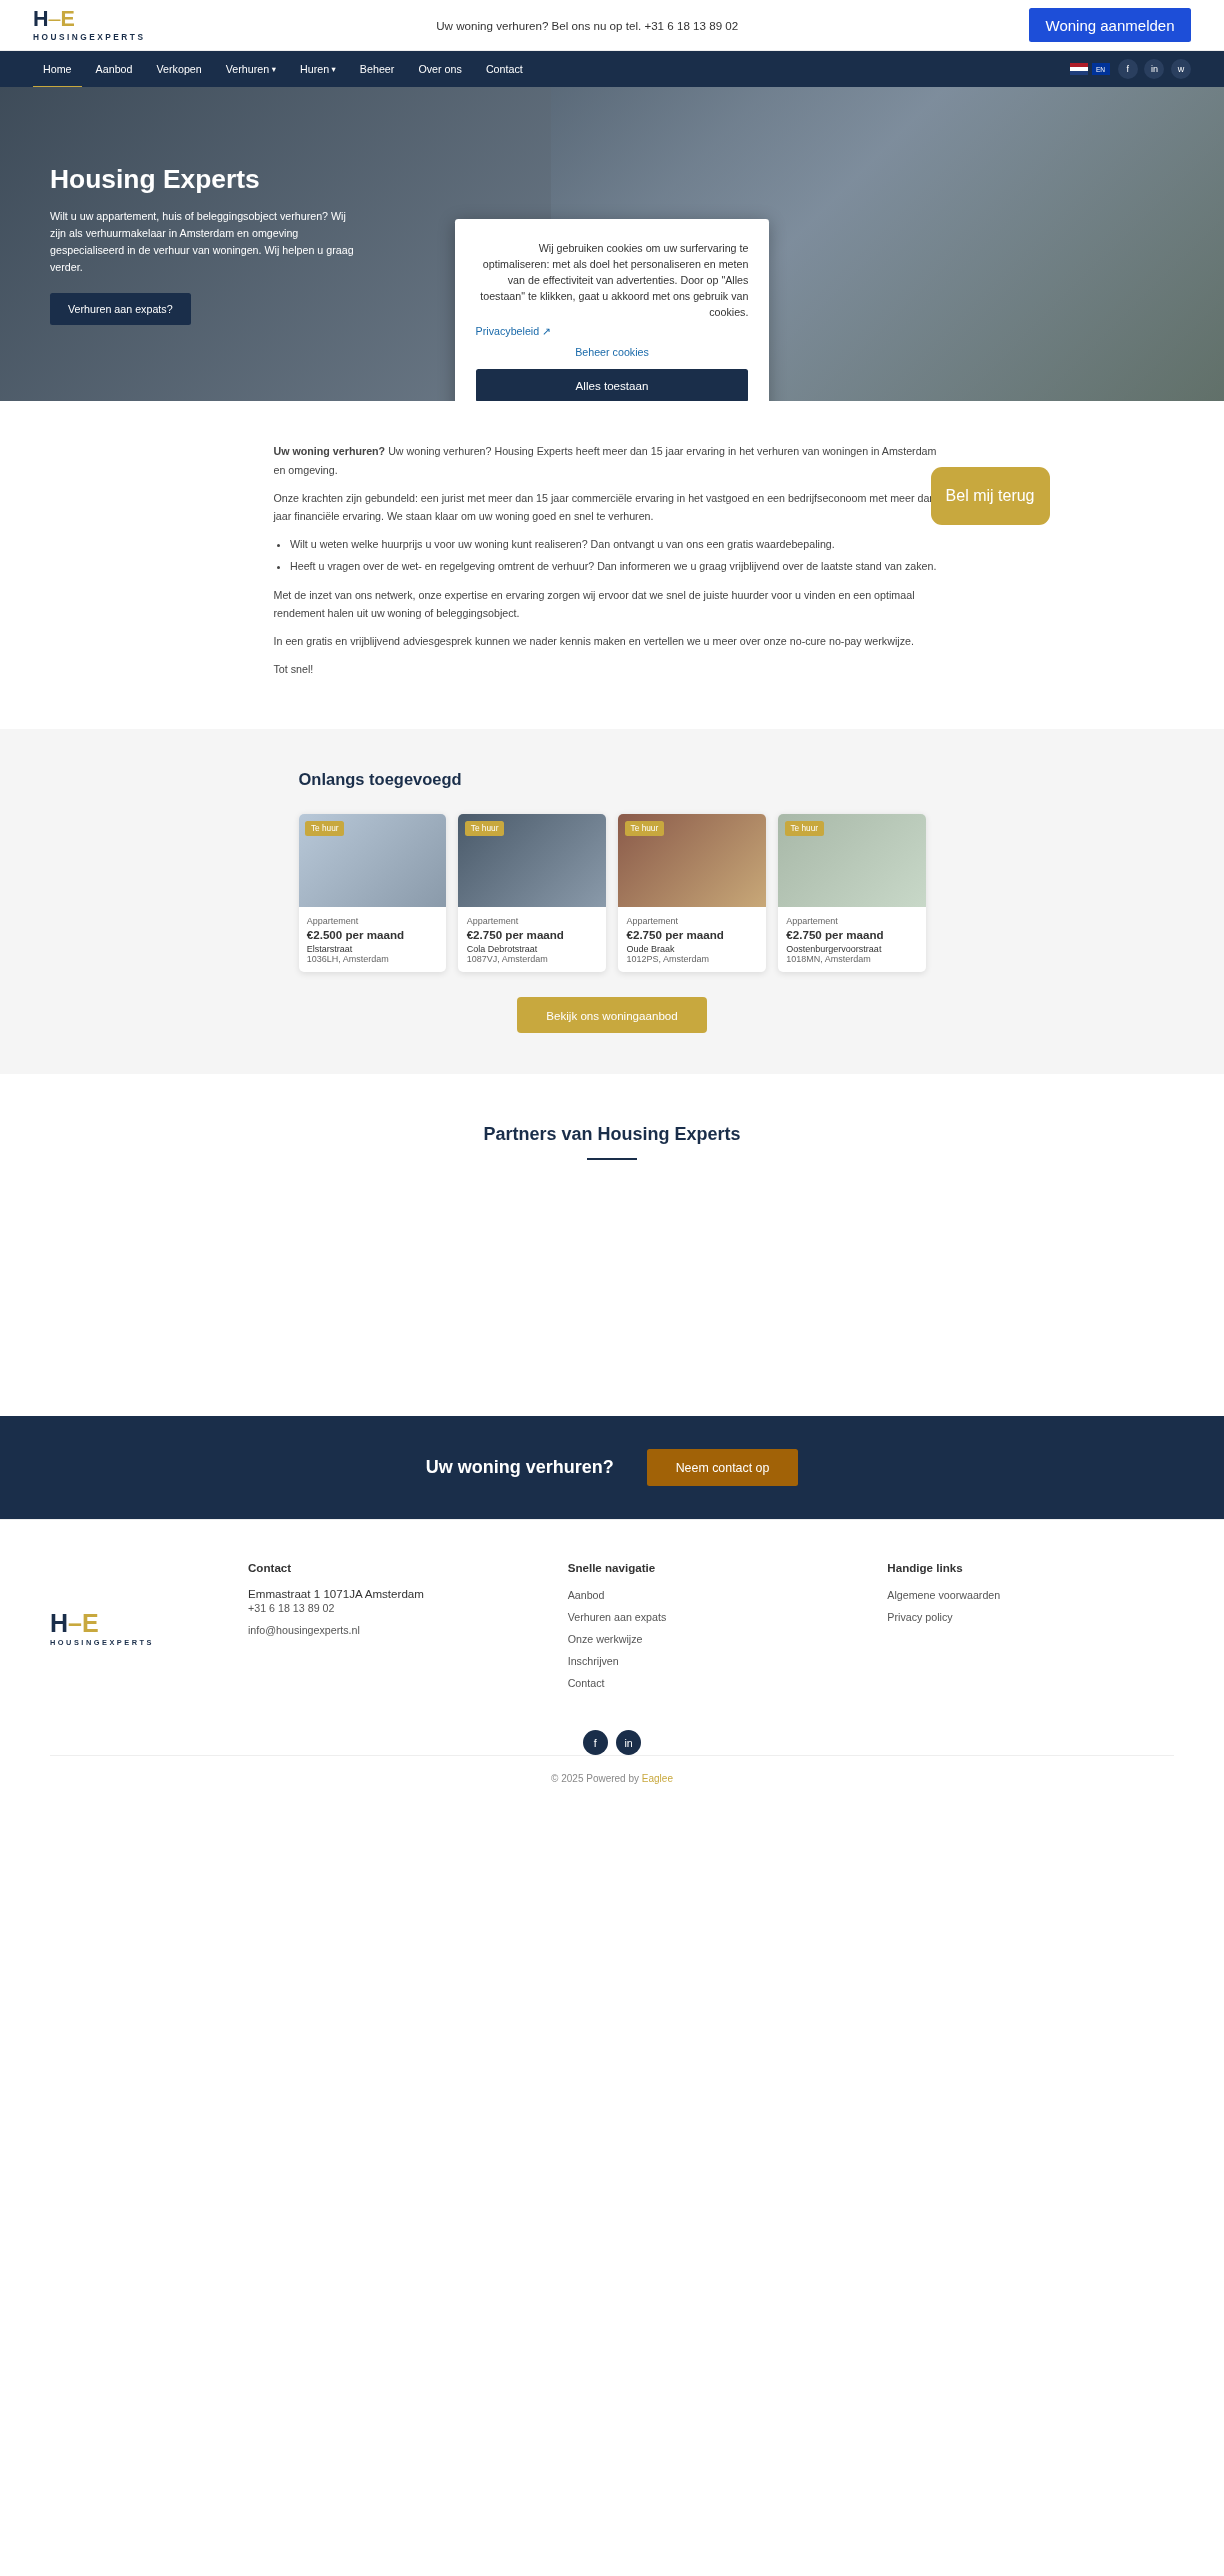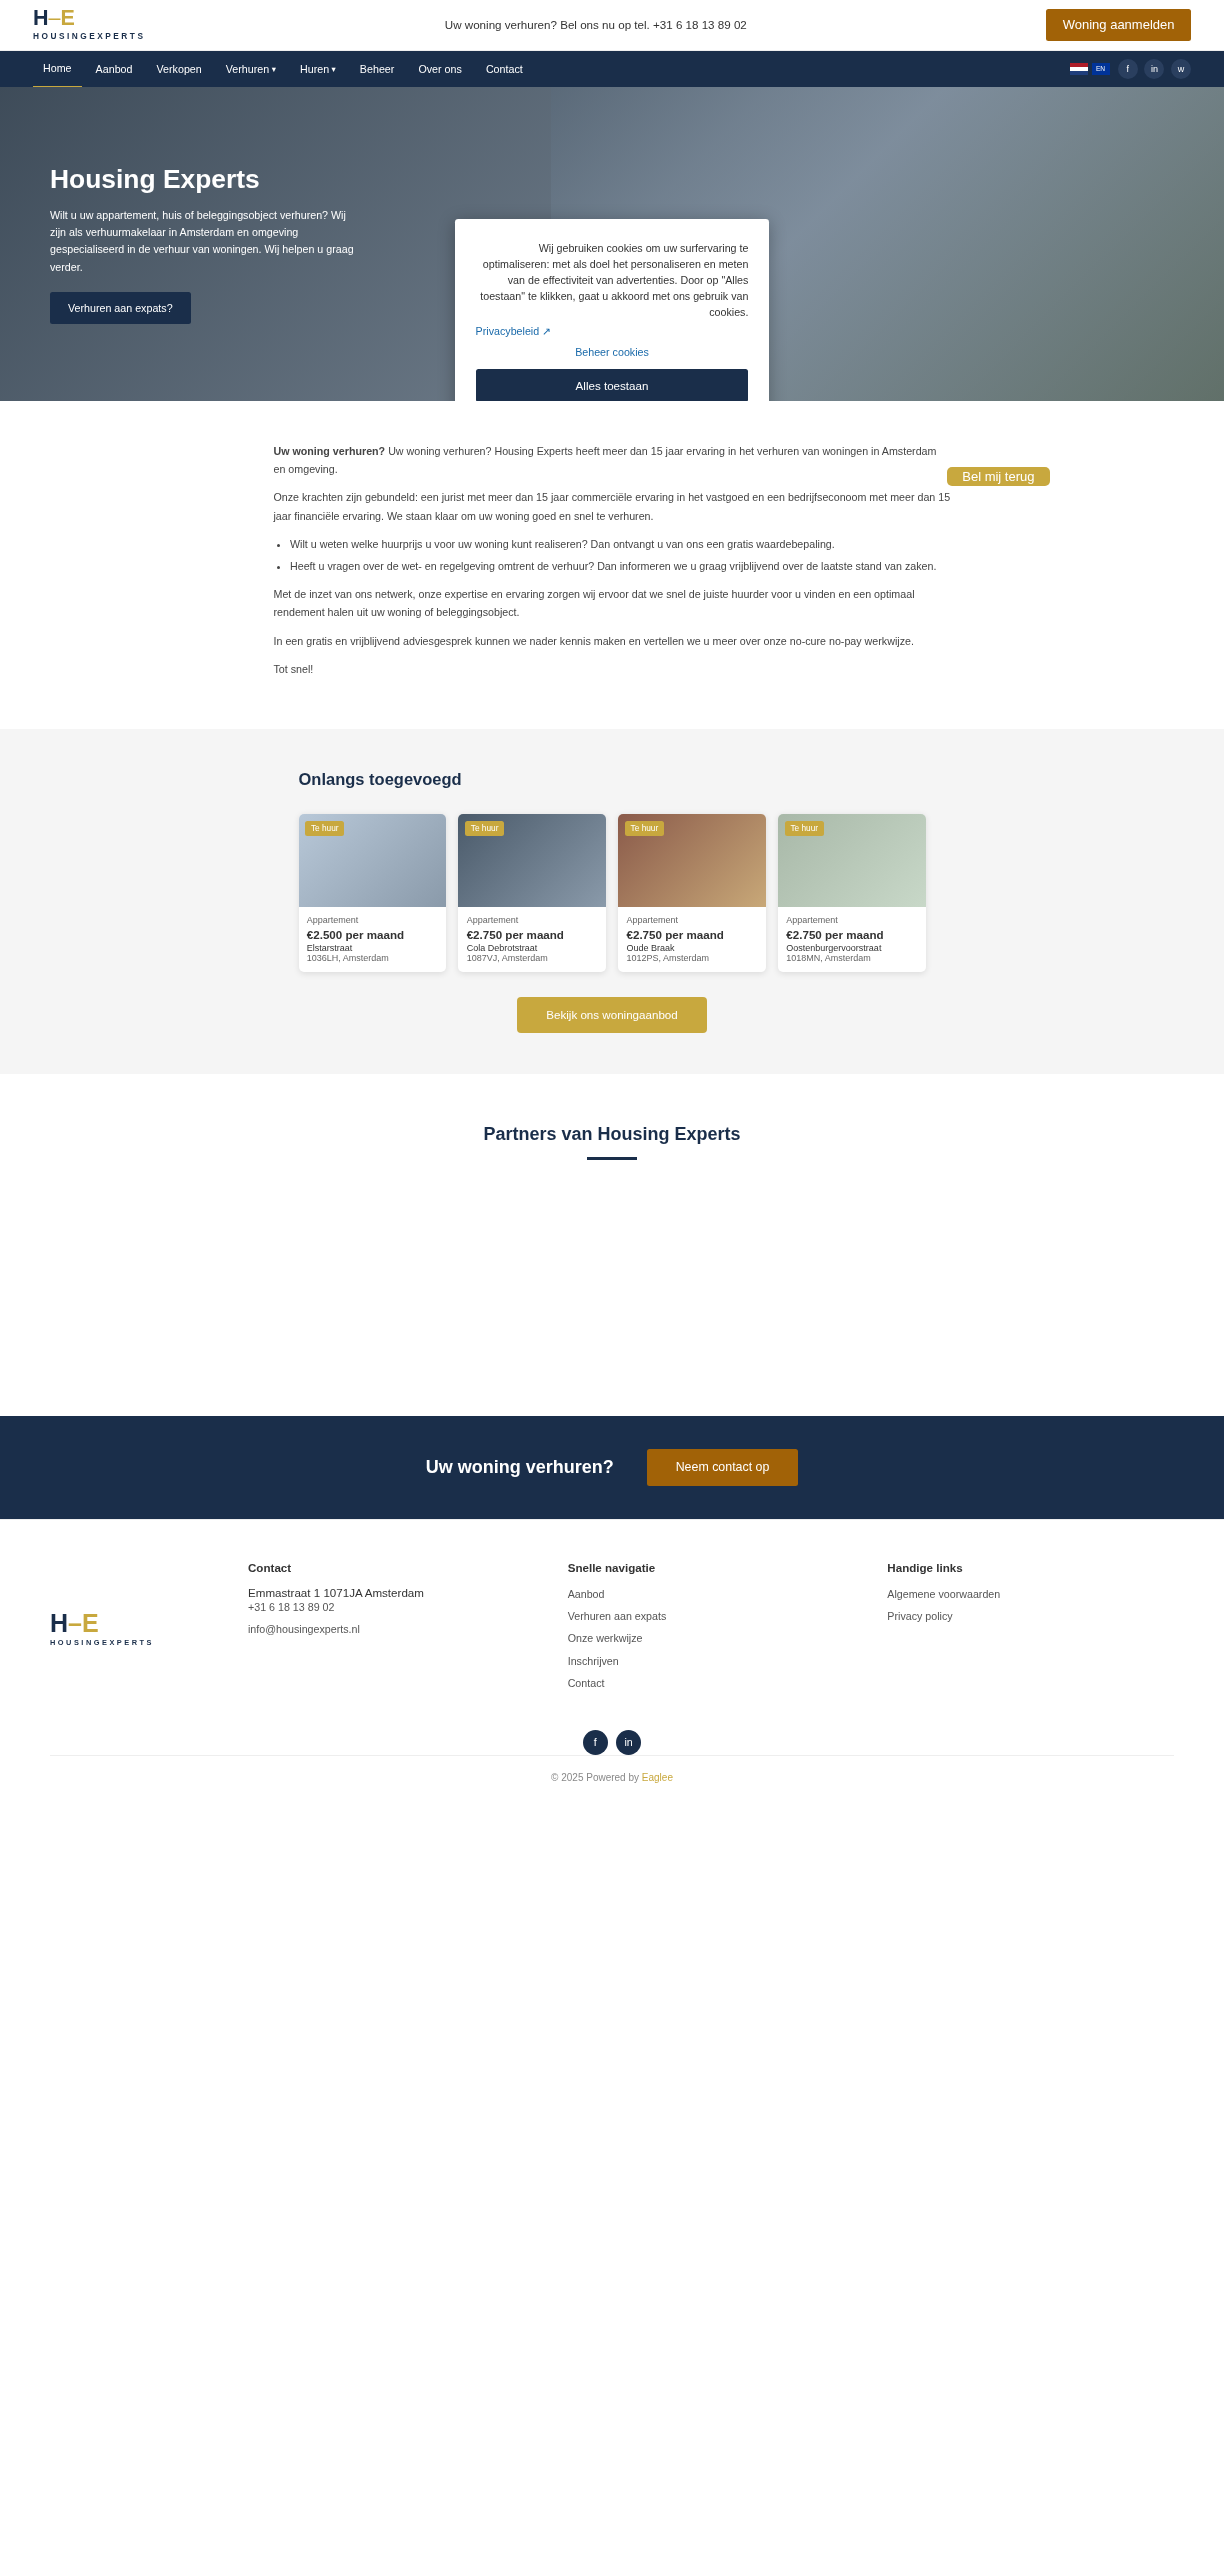--- a/index.html
+++ b/index.html
@@ -10,26 +10,26 @@
       background: #fff;
       display: flex;
       align-items: center;
       justify-content: space-between;
       padding: 8.3px 33px;
       border-bottom: 0.8px solid #eee;
     }
     .top-bar-logo { display: flex; align-items: center; }
     .top-bar-phone { font-size: 11.6px; color: #333; flex: 1; text-align: center; }
     .btn-aanmelden {
-      background: #a16207;
+      background: #1d4ed8;
       color: #fff;
       border: none;
       padding: 8.3px 16.5px;
       cursor: pointer;
-      font-size: 13px;
+      font-size: 15px;
       border-radius: 2.5px;
     }
 
     
     nav {
       background: #1a2e4a;
       display: flex;
       align-items: center;
       padding: 0 33px;
       justify-content: space-between;
@@ -142,24 +142,24 @@
     .content-section strong { font-weight: bold; }
 
     
     .callback-btn {
       position: absolute;
       right: -66px;
       top: 66px;
       background: #c8a83e;
       color: #fff;
       border: none;
-      padding: 2px 15px;
-      cursor: pointer;
-      font-size: 13px;
-      border-radius: 5px;
+      padding: 20px 15px;
+      cursor: pointer;
+      font-size: 16px;
+      border-radius: 11px;
       white-space: nowrap;
       writing-mode: horizontal-tb;
     }
 
     
     .recently-added {
       background: #f5f5f5;
       padding: 41px 33px;
     }
     .recently-added h2 { font-size: 16.5px; color: #1a2e4a; margin-bottom: 25px; font-weight: bold; }

